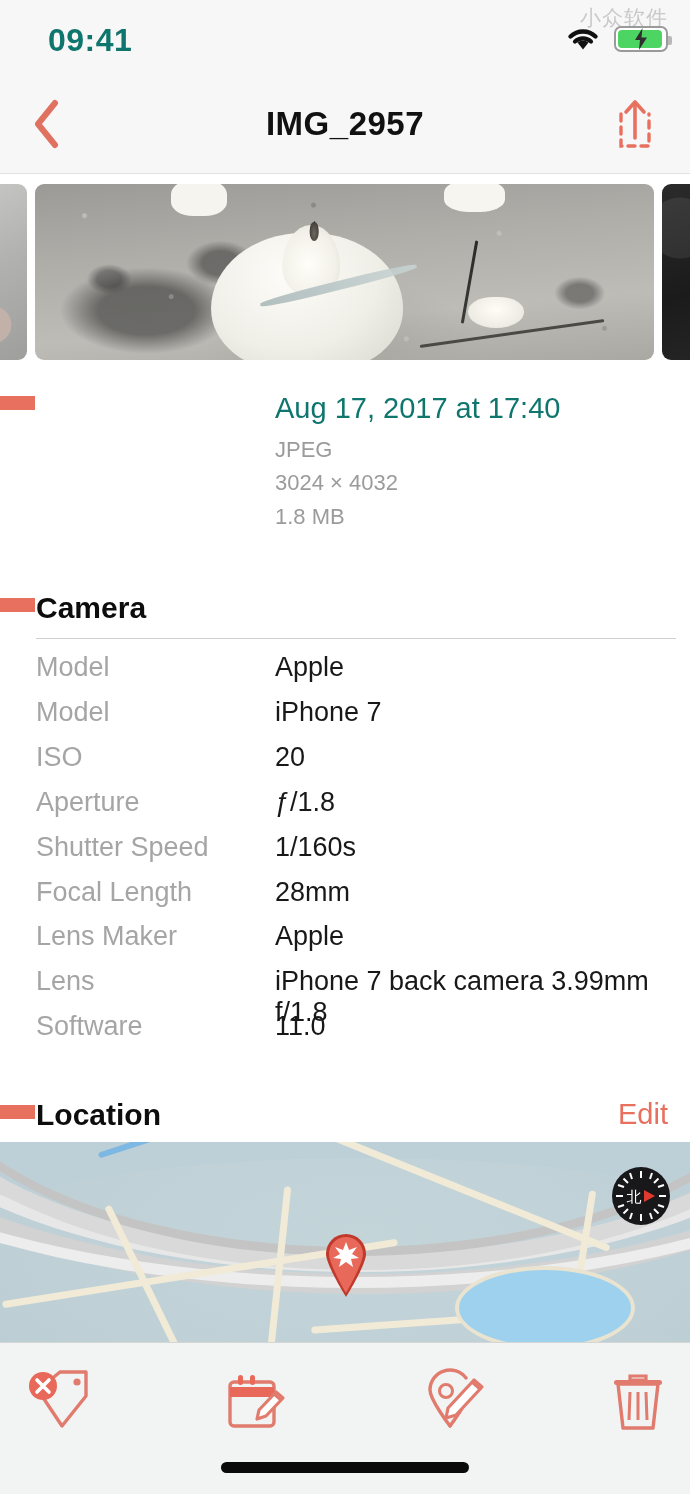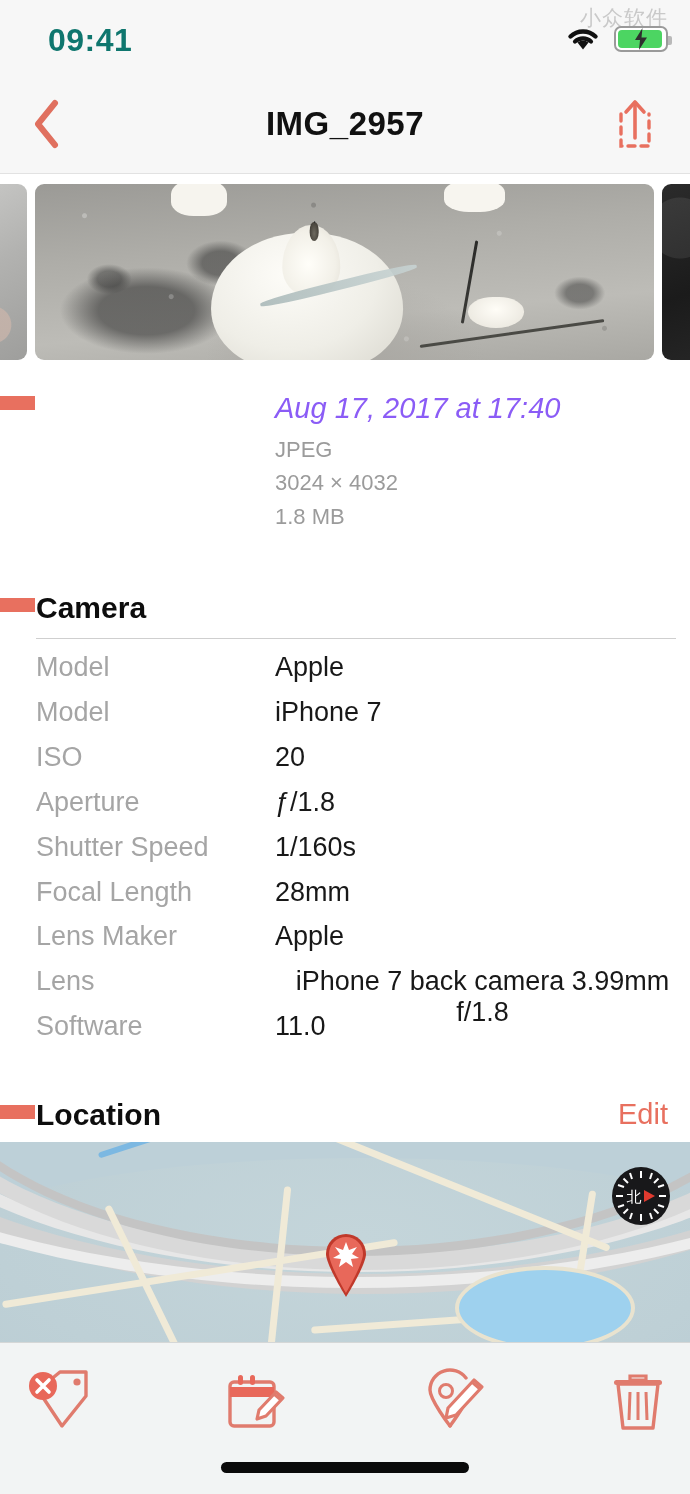--- a/index.html
+++ b/index.html
@@ -90,27 +90,27 @@
     border-radius:40%;transform:rotate(-14deg);}
   .leash{position:absolute;left:70%;top:32%;width:3px;height:48%;
     background:linear-gradient(180deg,#2a2a28,#3b3b38);border-radius:3px;transform:rotate(10deg);}
   .leash2{position:absolute;left:62%;top:84%;width:30%;height:3px;
     background:#4a4a45;border-radius:3px;transform:rotate(-8deg);}
 
   
   .sec-bar{position:absolute;left:0;width:35px;height:14px;background:#e8705f;}
   .sec-title{position:absolute;left:36px;font-size:30px;font-weight:bold;color:#0d0d0d;line-height:36px;}
 
-  .info-date{position:absolute;left:275px;top:392px;font-size:29px;color:#8b5cf6;font-style:italic;}
+  .info-date{position:absolute;left:275px;top:392px;font-size:29px;color:#0f766e;}
   .info-line{position:absolute;left:275px;font-size:22px;color:#9b9b9b;}
 
   .divider{position:absolute;left:36px;width:640px;height:1px;background:#cfcfcf;}
 
   .row-label{position:absolute;left:36px;font-size:27px;color:#a5a5a5;}
-  .row-value{position:absolute;left:275px;font-size:27px;color:#181818;text-align:center;}
+  .row-value{position:absolute;left:275px;font-size:27px;color:#181818;}
 
   .edit-link{position:absolute;right:22px;top:1098px;font-size:29px;color:#e8705f;cursor:pointer;}
 
   
   .map{position:absolute;left:0;top:1142px;width:690px;height:200px;overflow:hidden;background:#bdd0d8;}
   .map-park{position:absolute;left:-10%;top:8%;width:125%;height:130%;
     background:radial-gradient(ellipse at 50% 30%, #c4d5da 0%, #bed0d6 60%, #b8cbd2 100%);
     border-radius:50% 50% 0 0 / 36% 36% 0 0;}
   .map-road{position:absolute;border-radius:50%;}
   .rd1{left:-16%;top:-150%;width:132%;height:198%;border:16px solid #d9d9d9;background:transparent;}

